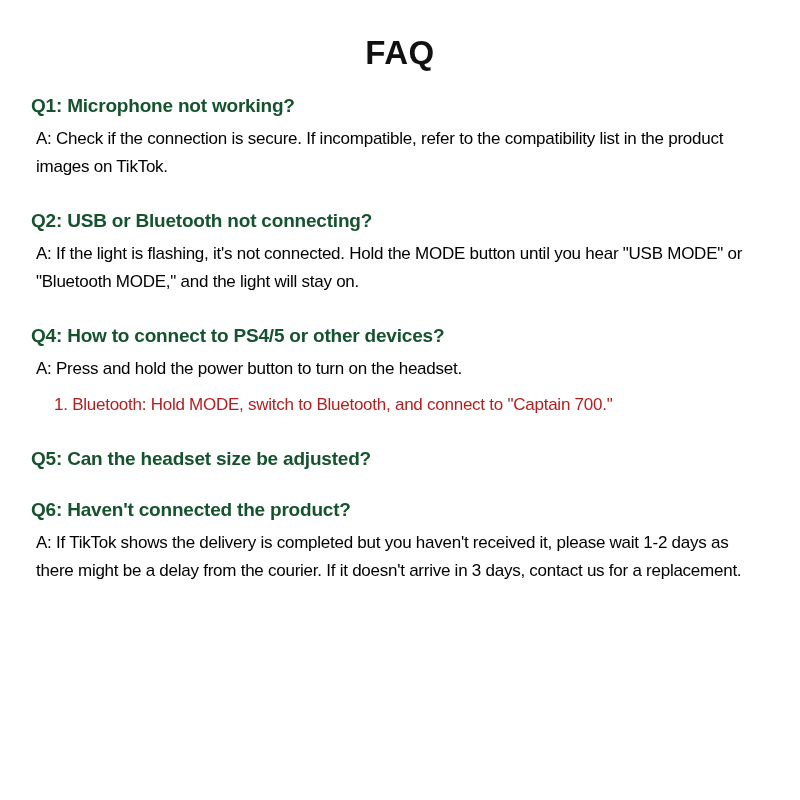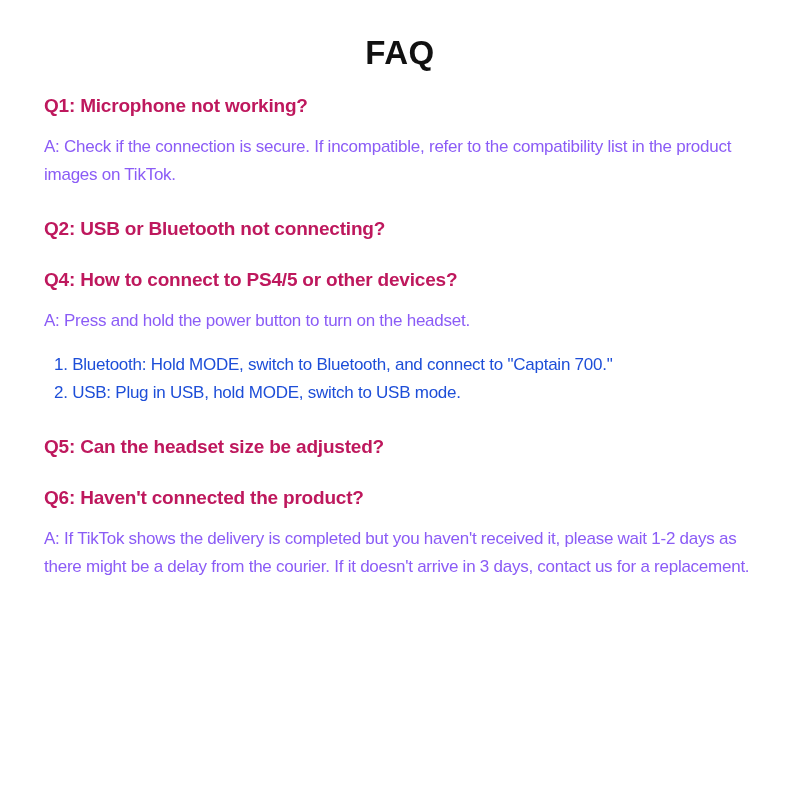--- a/index.html
+++ b/index.html
@@ -26,68 +26,68 @@
     text-align: center;
     font-size: 33px;
     font-weight: 600;
     color: #111111;
     letter-spacing: 0.5px;
   }
   .faq-item {
     margin: 0;
   }
   .faq-item .q {
-    margin: 29px 0 7px 16px;
+    margin: 29px 0 7px 3px;
     font-size: 19px;
     font-weight: 700;
-    color: #be185d;
+    color: #14532d;
     letter-spacing: -0.2px;
   }
   .faq-item:first-of-type .q {
     margin-top: 23px;
   }
   .faq-item .a {
-    margin: 16px;
+    margin: 8px;
     font-size: 17px;
     line-height: 28px;
-    color: #8b5cf6;
+    color: #000000;
     letter-spacing: -0.25px;
     max-width: 745px;
   }
   .faq-item .step {
     margin: 0;
     padding-left: 26px;
     font-size: 17px;
     line-height: 28px;
-    color: #1d4ed8;
+    color: #b91c1c;
     letter-spacing: -0.25px;
   }
 </style>
 </head>
 <body>
 
 <div class="page">
 
   <h1 class="page-title">FAQ</h1>
 
   <section class="faq-item">
     <h2 class="q">Q1: Microphone not working?</h2>
     <p class="a">A: Check if the connection is secure. If incompatible, refer to the compatibility list in the product images on TikTok.</p>
   </section>
 
   <section class="faq-item">
     <h2 class="q">Q2: USB or Bluetooth not connecting?</h2>
+    <p class="a">A: If the light is flashing, it's not connected. Hold the MODE button until you hear "USB MODE" or "Bluetooth MODE," and the light will stay on.</p>
   </section>
 
 
   <section class="faq-item">
     <h2 class="q">Q4: How to connect to PS4/5 or other devices?</h2>
     <p class="a">A: Press and hold the power button to turn on the headset.</p>
     <p class="step">1. Bluetooth: Hold MODE, switch to Bluetooth, and connect to "Captain 700."</p>
-    <p class="step">2. USB: Plug in USB, hold MODE, switch to USB mode.</p>
   </section>
 
   <section class="faq-item">
     <h2 class="q">Q5: Can the headset size be adjusted?</h2>
   </section>
 
   <section class="faq-item">
     <h2 class="q">Q6: Haven't connected the product?</h2>
     <p class="a">A: If TikTok shows the delivery is completed but you haven't received it, please wait 1-2 days as there might be a delay from the courier. If it doesn't arrive in 3 days, contact us for a replacement.</p>
   </section>

